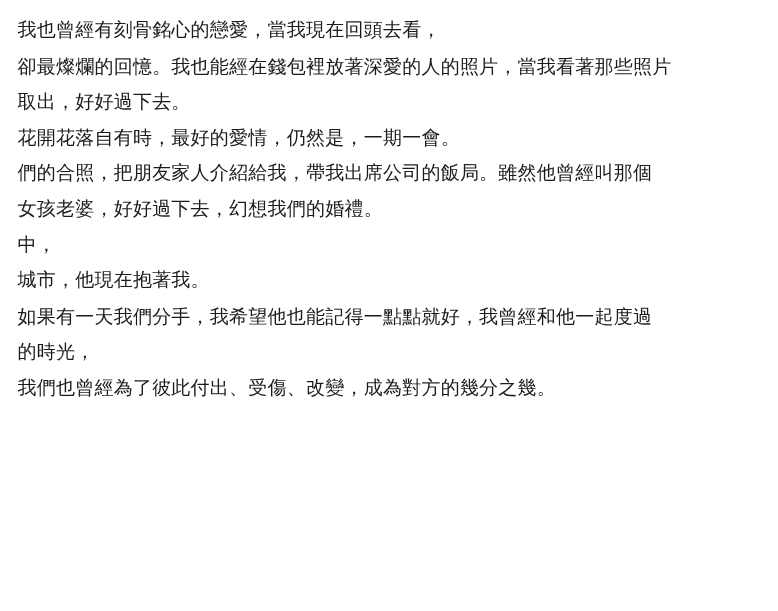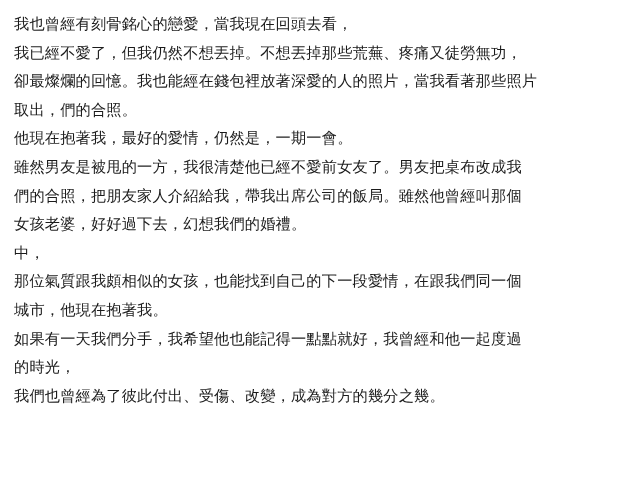--- a/index.html
+++ b/index.html
@@ -29,26 +29,23 @@
     white-space: pre-wrap;
     word-break: break-all;
     font-family: "DejaVu Sans", "Liberation Sans", sans-serif;
   }
 </style>
 </head>
 <body>
 
 <div id="page">
   <p class="para">我也曾經有刻骨銘心的戀愛，當我現在回頭去看，</p>
-  <p class="para">我已經不愛了，但我仍然不想丟掉。不想丟掉那些荒蕪、疼痛又徒勞無功，</p>
   <p class="para">卻最燦爛的回憶。我也能經在錢包裡放著深愛的人的照片，當我看著那些照片</p>
-  <p class="para">取出，們的合照。</p>
-  <p class="para">他現在抱著我，最好的愛情，仍然是，一期一會。</p>
-  <p class="para">雖然男友是被甩的一方，我很清楚他已經不愛前女友了。男友把桌布改成我</p>
+  <p class="para">取出，好好過下去。</p>
+  <p class="para">花開花落自有時，最好的愛情，仍然是，一期一會。</p>
   <p class="para">們的合照，把朋友家人介紹給我，帶我出席公司的飯局。雖然他曾經叫那個</p>
   <p class="para">女孩老婆，好好過下去，幻想我們的婚禮。</p>
   <p class="para">中，</p>
-  <p class="para">那位氣質跟我頗相似的女孩，也能找到自己的下一段愛情，在跟我們同一個</p>
   <p class="para">城市，他現在抱著我。</p>
   <p class="para">如果有一天我們分手，我希望他也能記得一點點就好，我曾經和他一起度過</p>
   <p class="para">的時光，</p>
   <p class="para">我們也曾經為了彼此付出、受傷、改變，成為對方的幾分之幾。</p>
 </div>
 
 </body></html>

